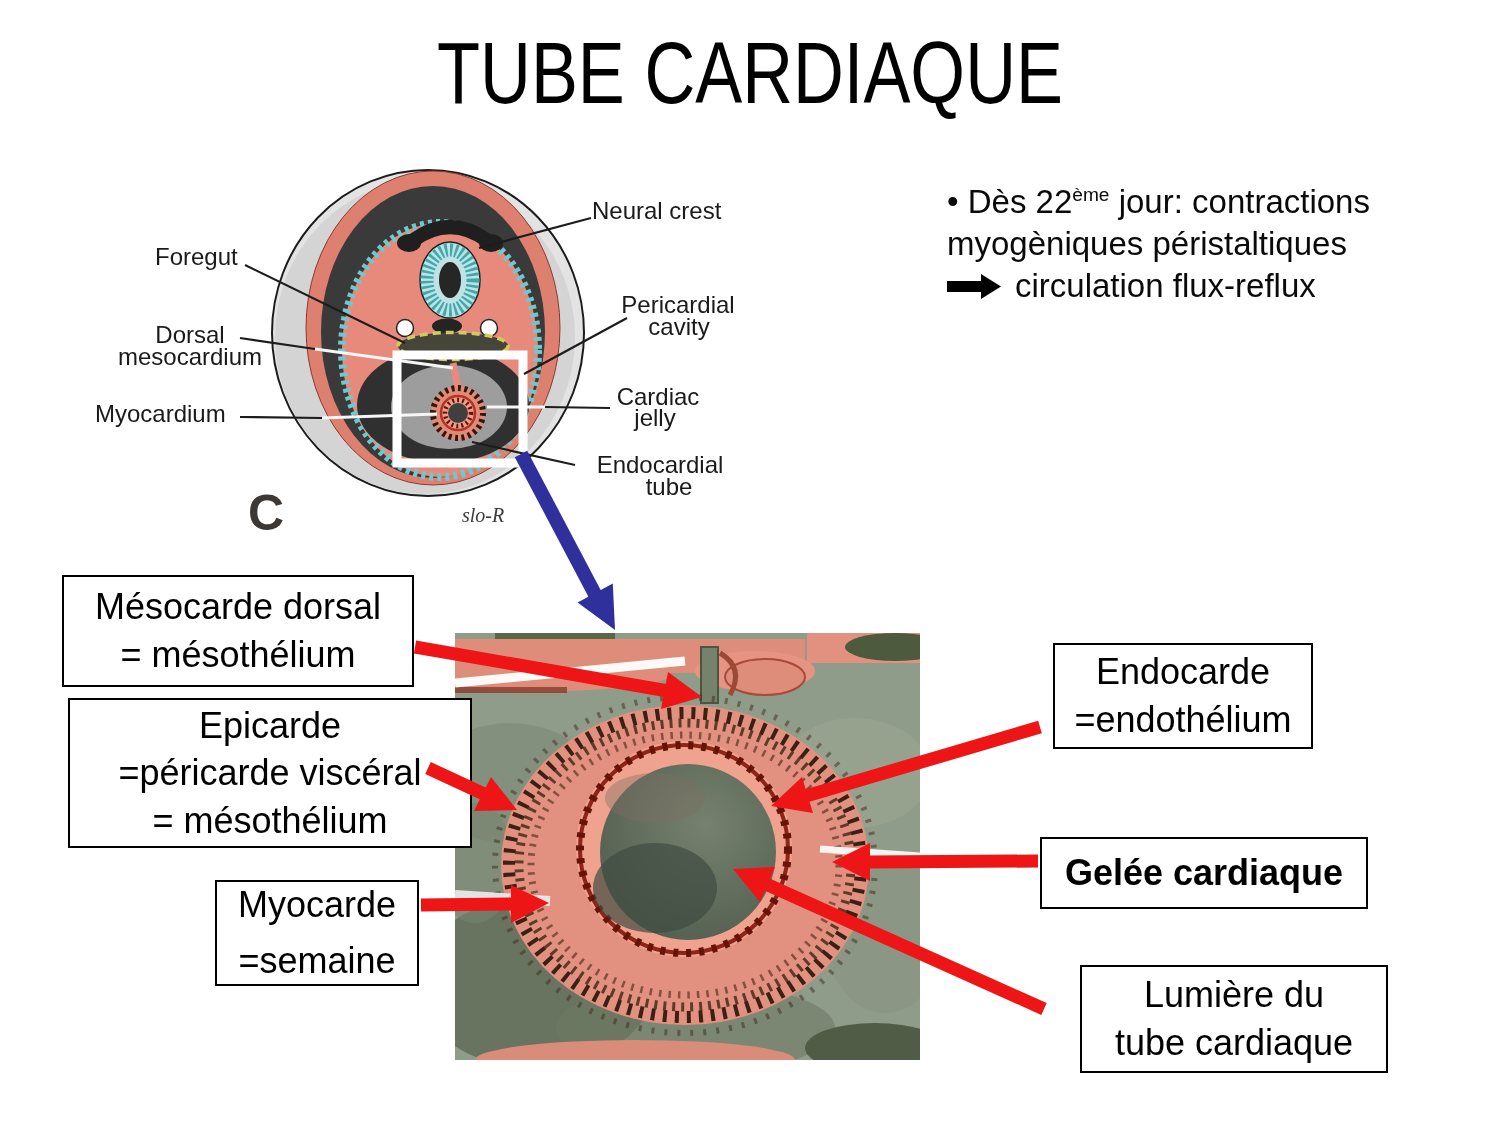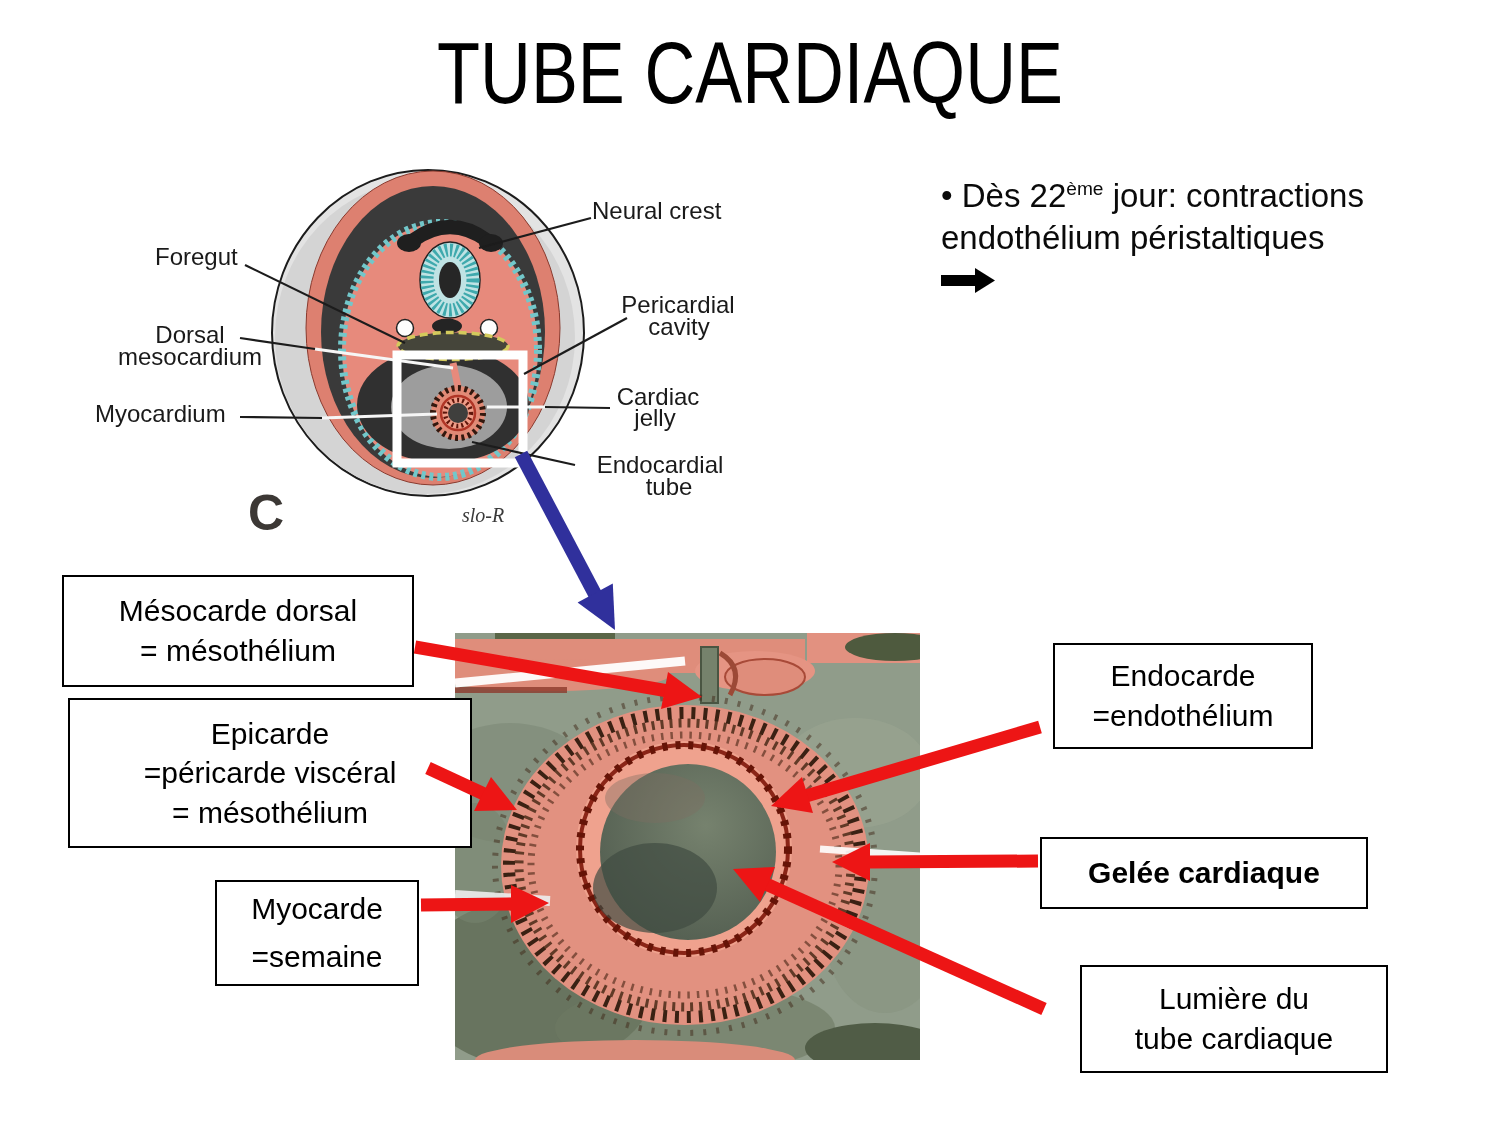--- a/index.html
+++ b/index.html
@@ -4,27 +4,27 @@
 <style>
   html,body{margin:0;padding:0;background:#fff;}
   .slide{position:relative;width:1500px;height:1125px;background:#fff;overflow:hidden;
          font-family:"Liberation Sans","DejaVu Sans",sans-serif;color:#000;border-radius:13px;}
   .title{position:absolute;top:22px;left:0;width:100%;margin:0;text-align:center;
          font-size:88px;font-weight:400;color:#000;transform:scaleX(.8);transform-origin:center top;}
   .figure-svg{position:absolute;left:75px;top:155px;width:700px;height:390px;}
   .histo-svg{position:absolute;left:455px;top:633px;width:465px;height:427px;}
   .overlay-svg{position:absolute;left:0;top:0;width:1500px;height:1125px;pointer-events:none;}
   .bullets{position:absolute;left:933px;top:160px;width:560px;font-size:33px;line-height:42px;color:#0a0a0a;}
-  .bullet{margin:8px;}
+  .bullet{margin:14px;}
   .bullet + .bullet{margin-top:60px;}
   sup{font-size:58%;}
   .ar{display:inline-block;width:54px;height:25px;margin-right:14px;vertical-align:-2px;}
   .callout{position:absolute;box-sizing:border-box;background:#fff;border:2px solid #000;
            display:flex;flex-direction:column;justify-content:center;align-items:center;
-           text-align:center;font-size:30px;line-height:1.32;color:#000;}
+           text-align:center;font-size:36px;line-height:1.32;color:#000;}
   .callout.bold{font-weight:bold;}
   .dlabel{font-size:24px;fill:#1a1a1a;font-family:"Liberation Sans",sans-serif;}
   .panelC{font-size:50px;font-weight:bold;fill:#3c3835;font-family:"Liberation Sans",sans-serif;}
   .sig{font-size:20px;font-style:italic;fill:#3a3a3a;font-family:"Liberation Serif",serif;}
   .red-arrow{color:var(--arrow_red,#ed1515);}
   .blue-arrow{color:var(--arrow_blue,#30309c);}
 </style>
 </head>
 <body>
 
@@ -97,25 +97,25 @@
       <text class="dlabel" x="585" y="318" text-anchor="middle">Endocardial</text>
       <text class="dlabel" x="594" y="340" text-anchor="middle">tube</text>
       <text class="panelC" x="173" y="375">C</text>
       <text class="sig" x="387" y="367">slo-R</text>
     </g>
   </svg>
 
   <div class="bullets">
     <p class="bullet">
       <span>• Dès 22</span><sup>ème</sup><span> jour: contractions</span><br>
-      <span>endothélium péristaltiques</span><br>
+      <span>myogèniques péristaltiques</span><br>
       <span class="ar"><svg viewBox="0 0 54 25" width="54" height="25">
             <rect x="0" y="7" width="34" height="11" fill="#000"></rect>
             <polygon points="34,0 54,12.5 34,25" fill="#000"></polygon>
-          </svg></span>
+          </svg></span><span>circulation flux-reflux</span>
     </p>
   </div>
 
   <svg class="histo-svg" viewBox="0 0 465 427">
     <defs>
       <radialGradient id="lumg" cx="0.6" cy="0.35" r="0.9">
         <stop offset="0" stop-color="#76826e"></stop>
         <stop offset="1" stop-color="#4a5549"></stop>
       </radialGradient>
     </defs>

